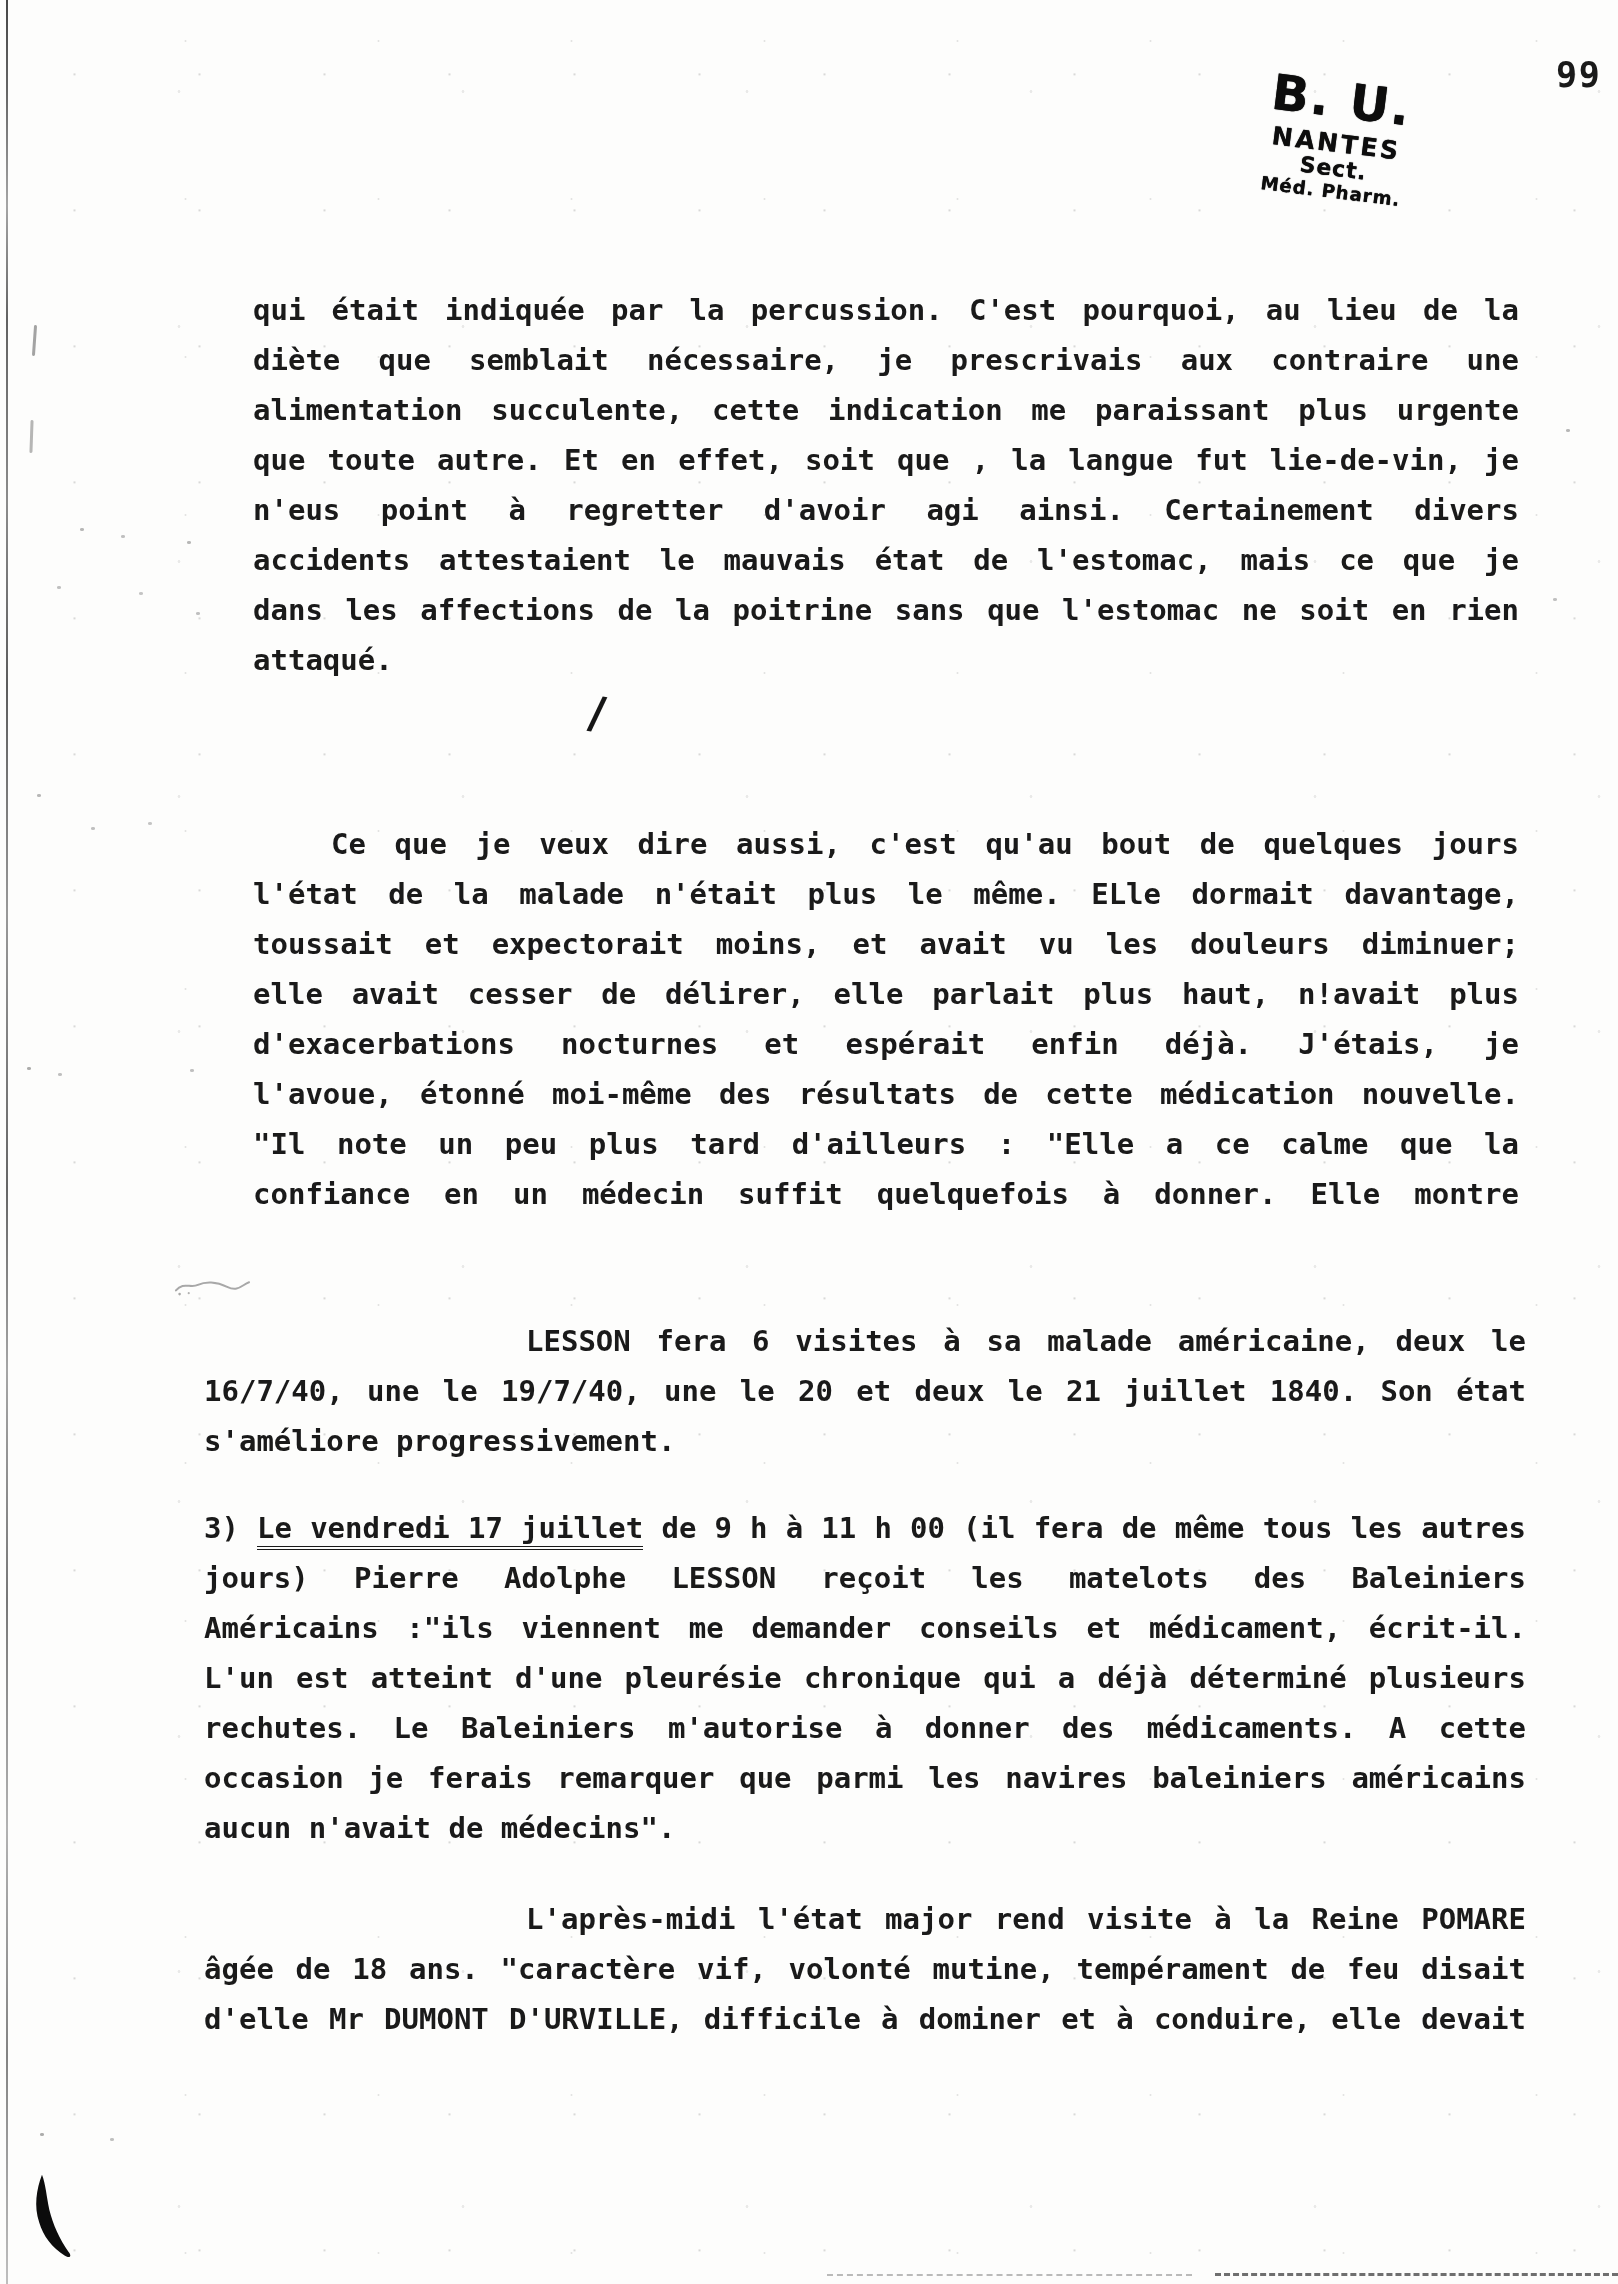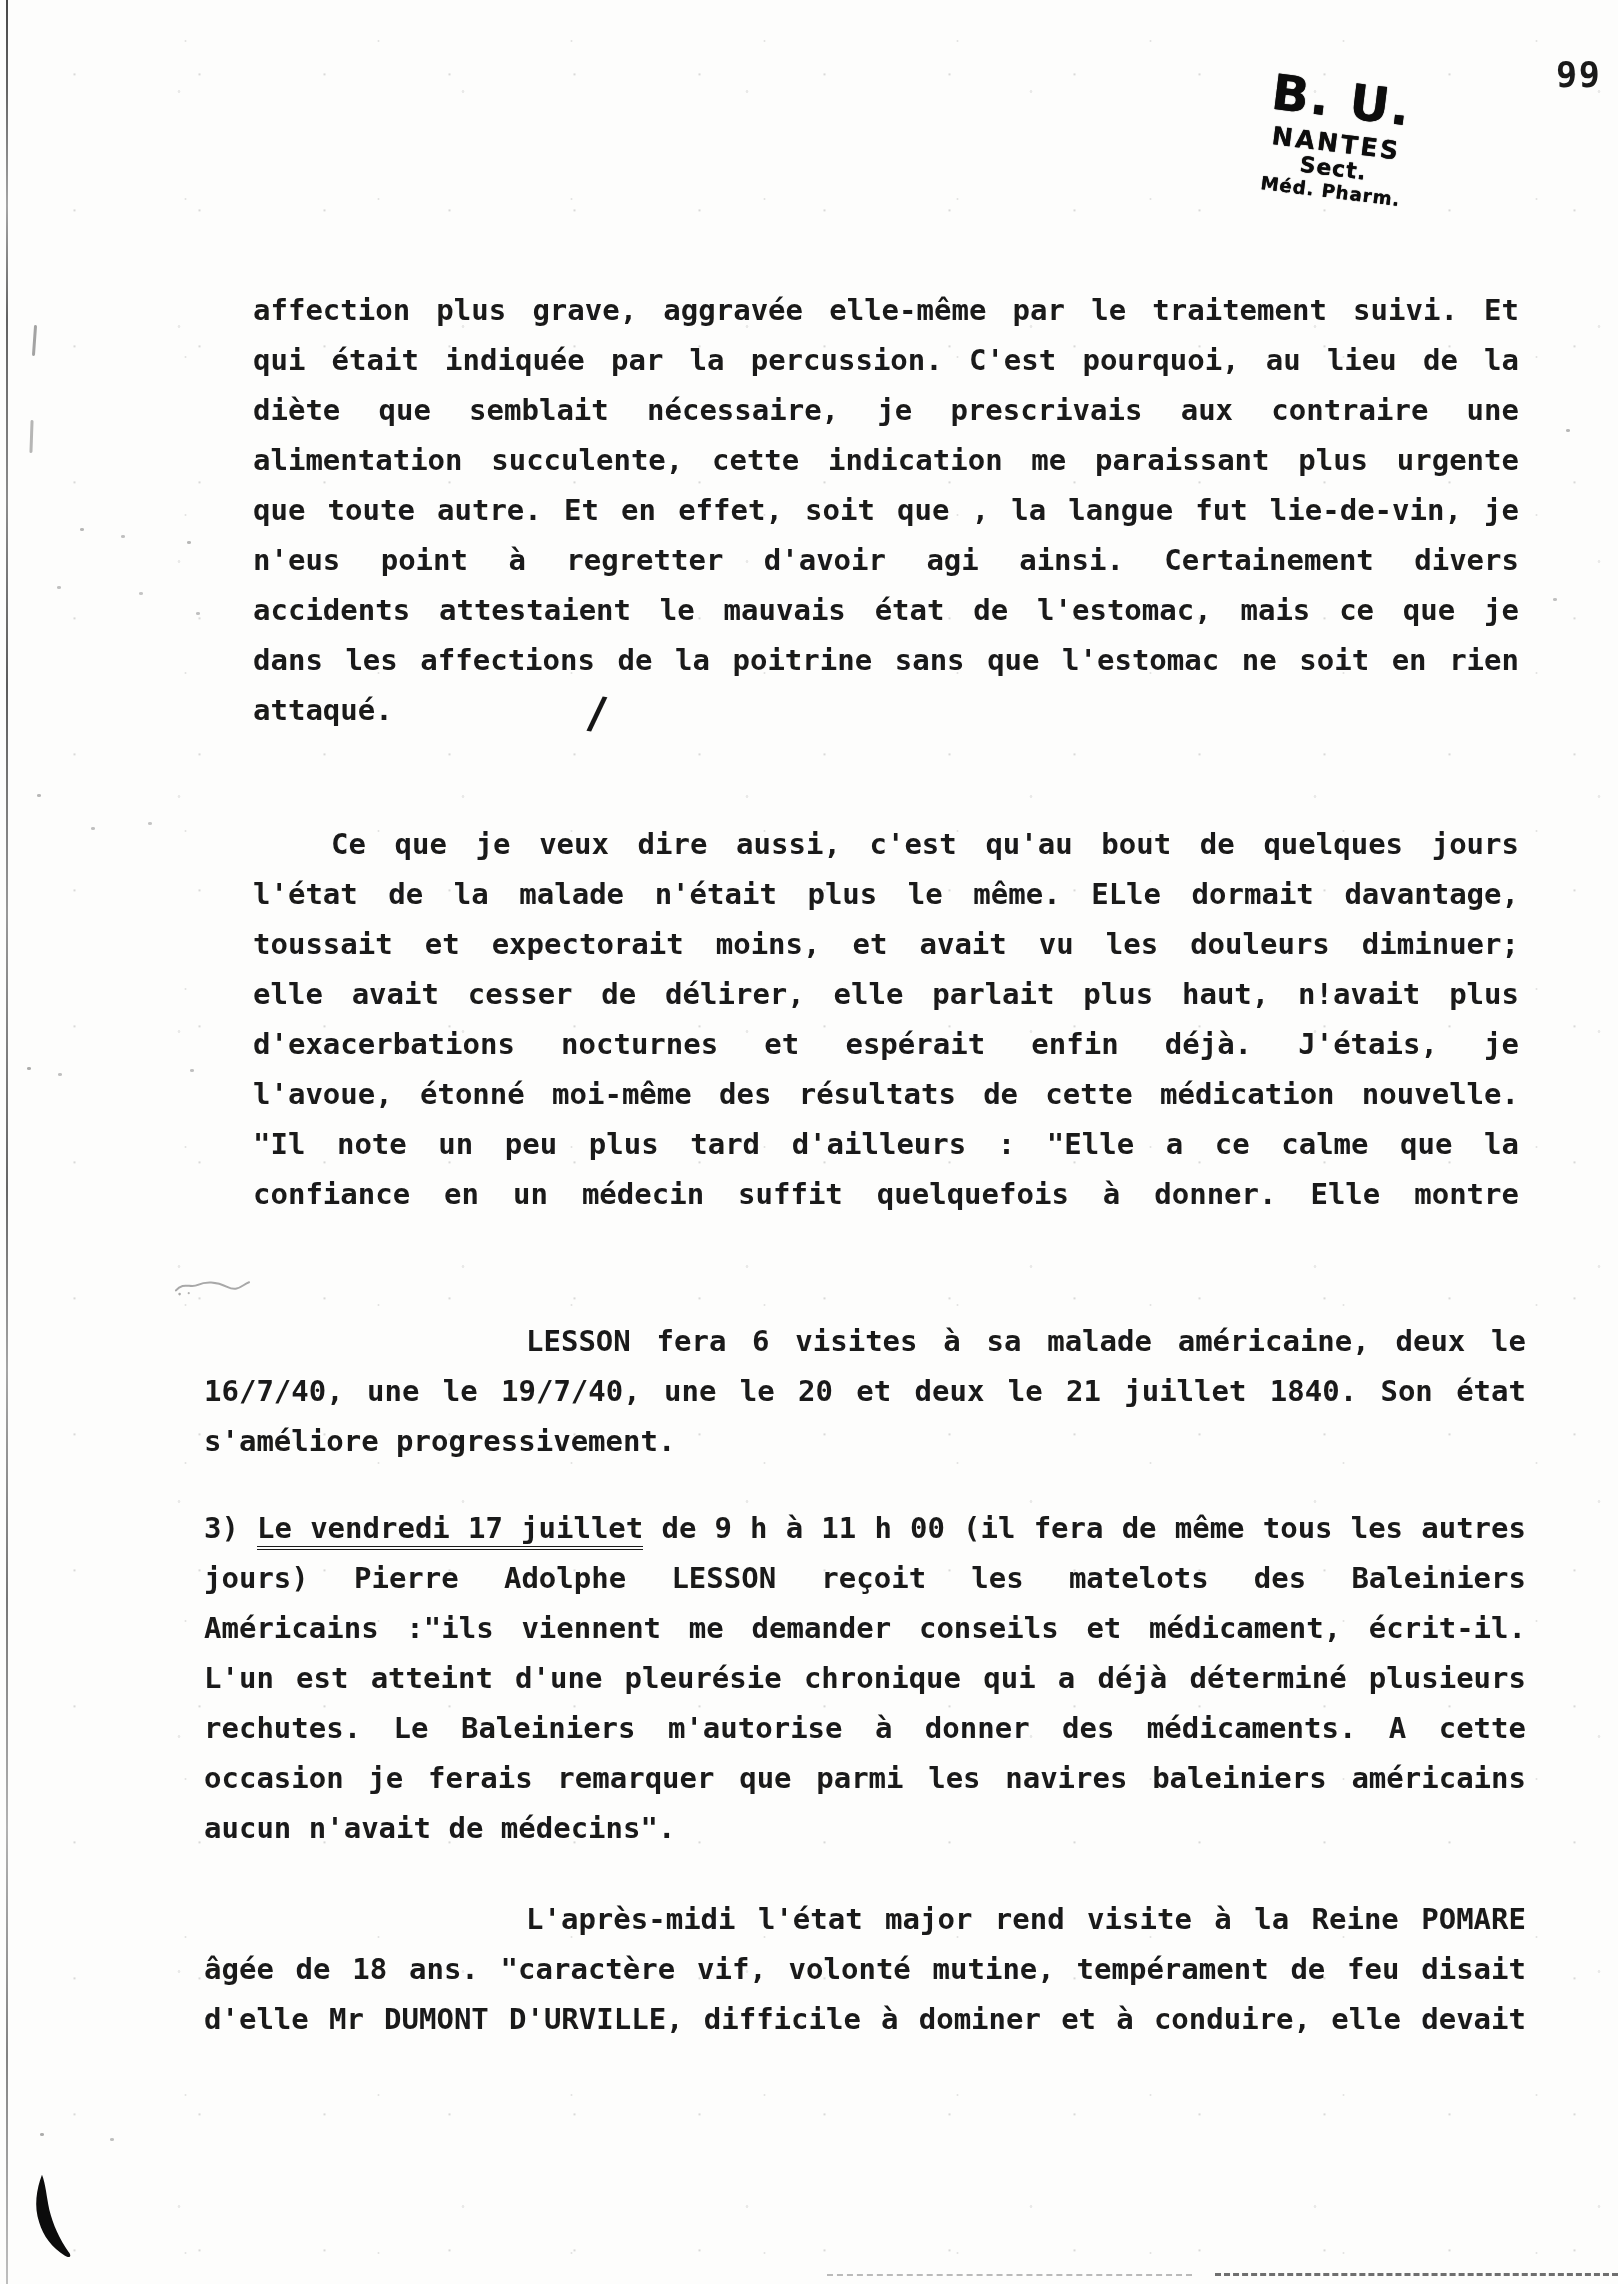--- a/index.html
+++ b/index.html
@@ -80,21 +80,20 @@
 
   <div class="stamp">
     <div class="stamp-bu">B. U.</div>
     <div class="stamp-nantes">NANTES</div>
     <div class="stamp-sect">Sect.</div>
     <div class="stamp-med">Méd. Pharm.</div>
   </div>
 
   <div id="paragraphs">
       <div class="para quote para-1">
-        <div class="line jl">affection plus grave, aggravée elle-même par le traitement suivi. Et</div>
         <div class="line jl">qui était indiquée par la percussion. C'est pourquoi, au lieu de la</div>
         <div class="line jl">diète que semblait nécessaire, je prescrivais aux contraire une</div>
         <div class="line jl">alimentation succulente, cette indication me paraissant plus urgente</div>
         <div class="line jl">que toute autre. Et en effet, soit que , la langue fut lie-de-vin, je</div>
         <div class="line jl">n'eus point à regretter d'avoir agi ainsi. Certainement divers</div>
         <div class="line jl">accidents attestaient le mauvais état de l'estomac, mais ce que je</div>
         <div class="line jl">dans les affections de la poitrine sans que l'estomac ne soit en rien</div>
         <div class="line">attaqué.</div>
       </div>
       <div class="para quote para-2">

